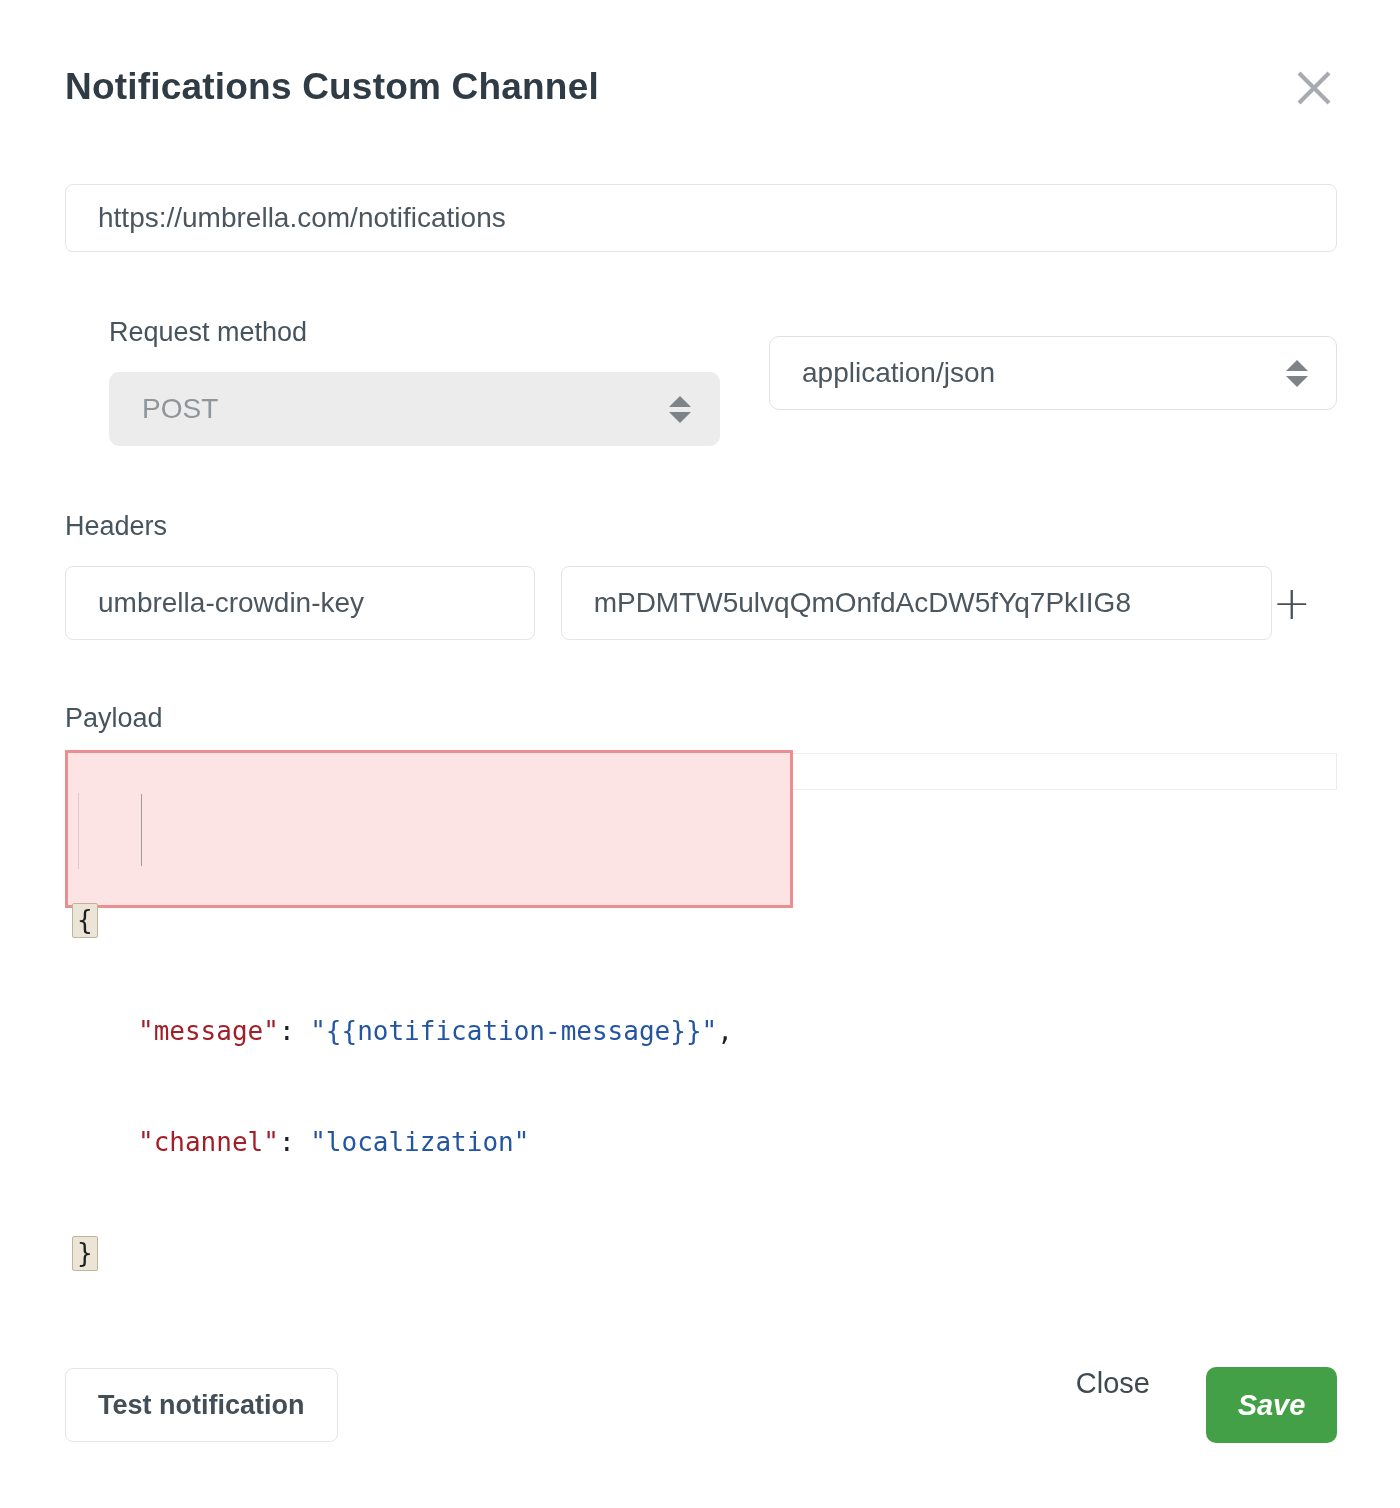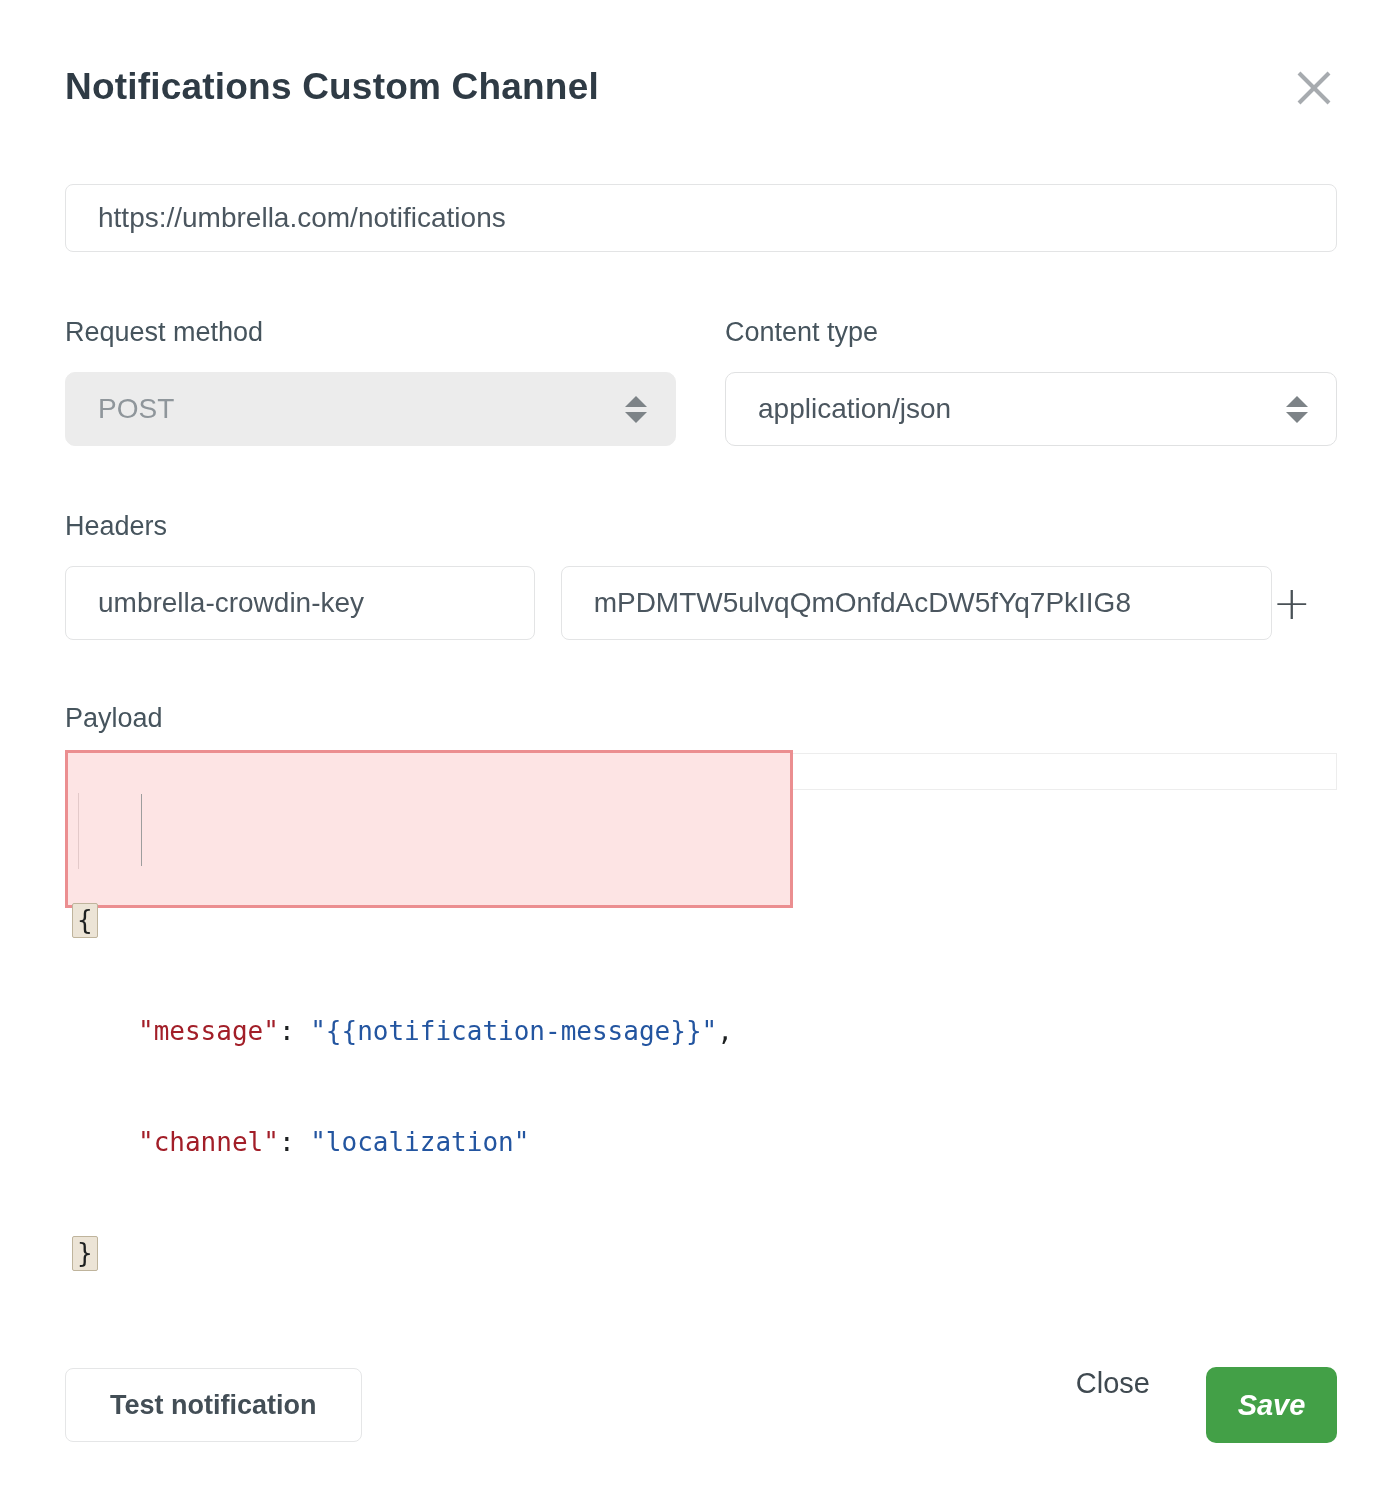--- a/index.html
+++ b/index.html
@@ -24,21 +24,21 @@
   
   .form-label { font-size:27px; color:#46545d; line-height:36px; }
   .group-url { margin-top:76px; }
   .text-input {
     margin-top:22px; height:68px; width:100%;
     border:1px solid #e3e4e5; border-radius:8px; background:#fff;
     font-family:inherit; font-size:28px; color:#4b565f;
     padding:0 32px; outline:none; display:block;
   }
   .row-2col { display:flex; margin-top:62px; }
-  .col-method { width:611px; margin-right:49px; }
+  .col-method { width:611px; margin-right:49px;margin-left:44px; }
   .col-ctype  { flex:1; }
   .select-box {
     margin-top:22px; height:74px; border-radius:10px;
     display:flex; align-items:center; justify-content:space-between;
     padding:0 28px 0 32px; font-size:28px; cursor:pointer;text-align:center;
   }
   .select-disabled { background:#ececec; border:1px solid #ececec; color:#8f969b; }
   .select-normal   { background:#ffffff; border:1px solid #e0e1e2; color:#4b565f; }
   .sort-arrows { display:flex; flex-direction:column; gap:5px; align-items:center; }
   .tri-up   { width:0; height:0; border-left:11px solid transparent; border-right:11px solid transparent; border-bottom:11px solid #7d8387; }
@@ -84,21 +84,21 @@
   .gutter-line {
     position:absolute; left:10px; top:40px; width:1px; height:76px; background:#e3c9c9;
   }
 
   
   .footer {
     position:absolute; left:65px; right:63px; bottom:65px;
     display:flex; align-items:center;
   }
   .test-btn {
-    height:74px; padding:0 44px; background:#ffffff;
+    height:74px; padding:0 32px; background:#ffffff;
     border:1px solid #e5e6e7; border-radius:8px; cursor:pointer;
     font-family:inherit; font-size:27px; font-weight:600; color:#434e56;
   }
   .footer-right { margin-left:auto; display:flex; align-items:flex-start; }
   .close-link {
     background:none; border:none; cursor:pointer;
     font-family:inherit; font-size:29px; color:#3f4950; padding:0;
   }
   .save-btn {
     margin-left:56px; width:131px; height:76px;
@@ -129,21 +129,20 @@
       <div class="form-label">Request method</div>
       <div class="select-box select-disabled">
         <span>POST</span>
         <span class="sort-arrows">
           <span class="tri-up"></span>
             <span class="tri-down"></span>
         </span>
       </div>
     </div>
     <div class="col-ctype">
-      <div class="form-label">Content type</div>
       <div class="select-box select-normal">
         <span>application/json</span>
         <span class="sort-arrows">
           <span class="tri-up"></span>
             <span class="tri-down"></span>
         </span>
       </div>
     </div>
   </div>
 

